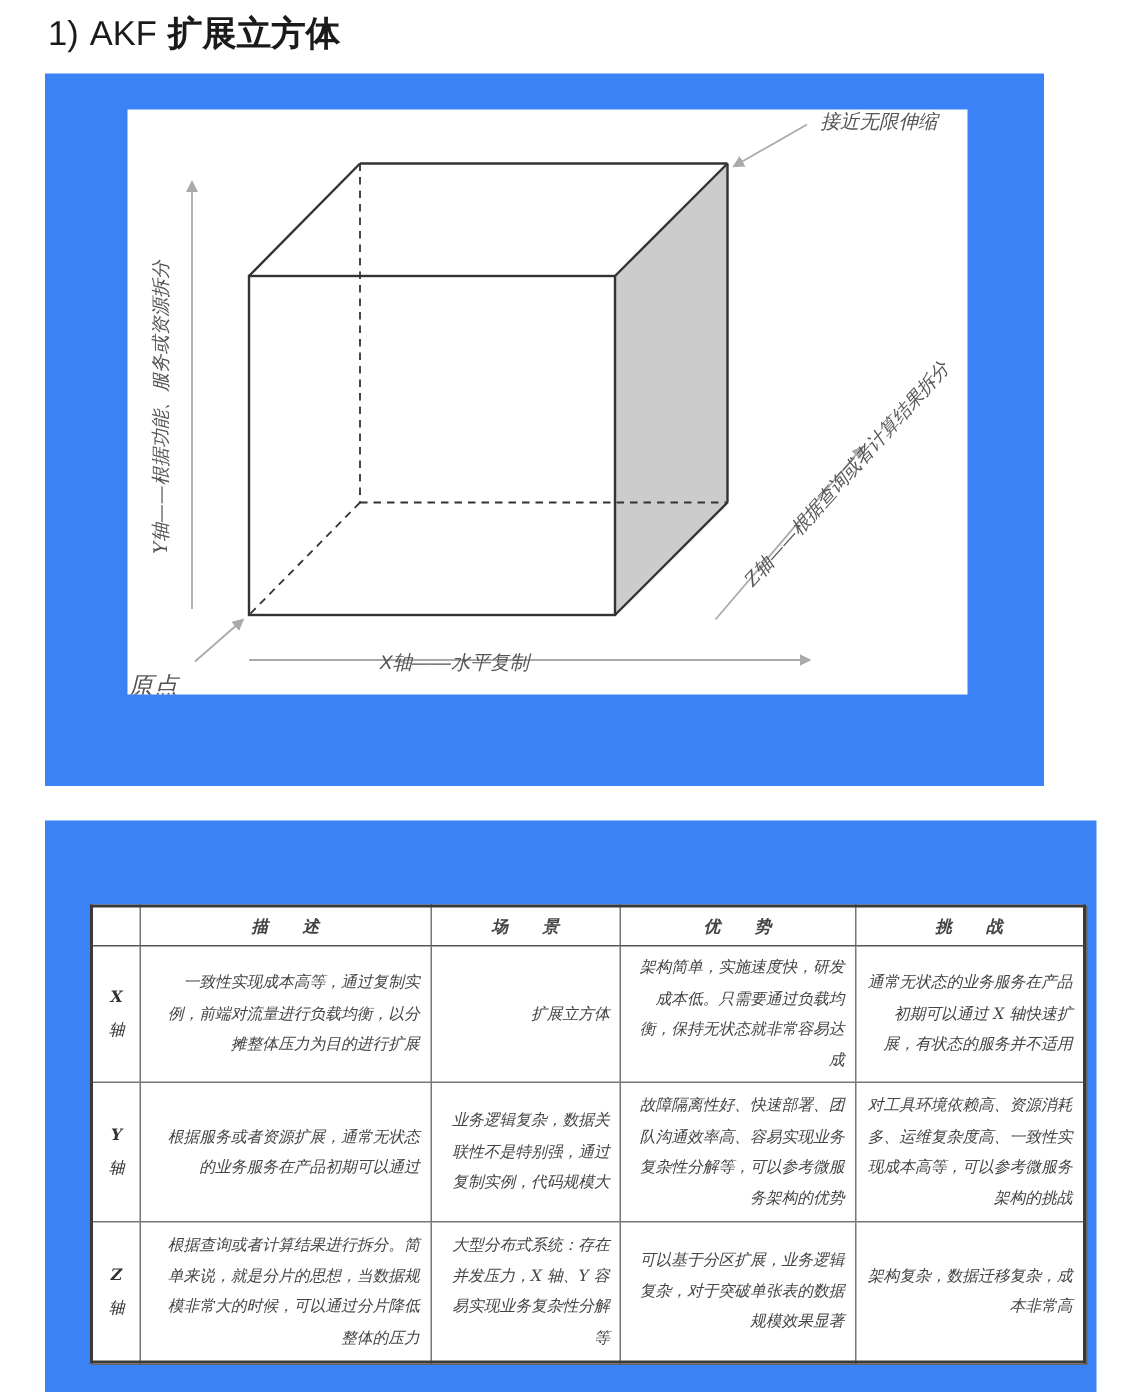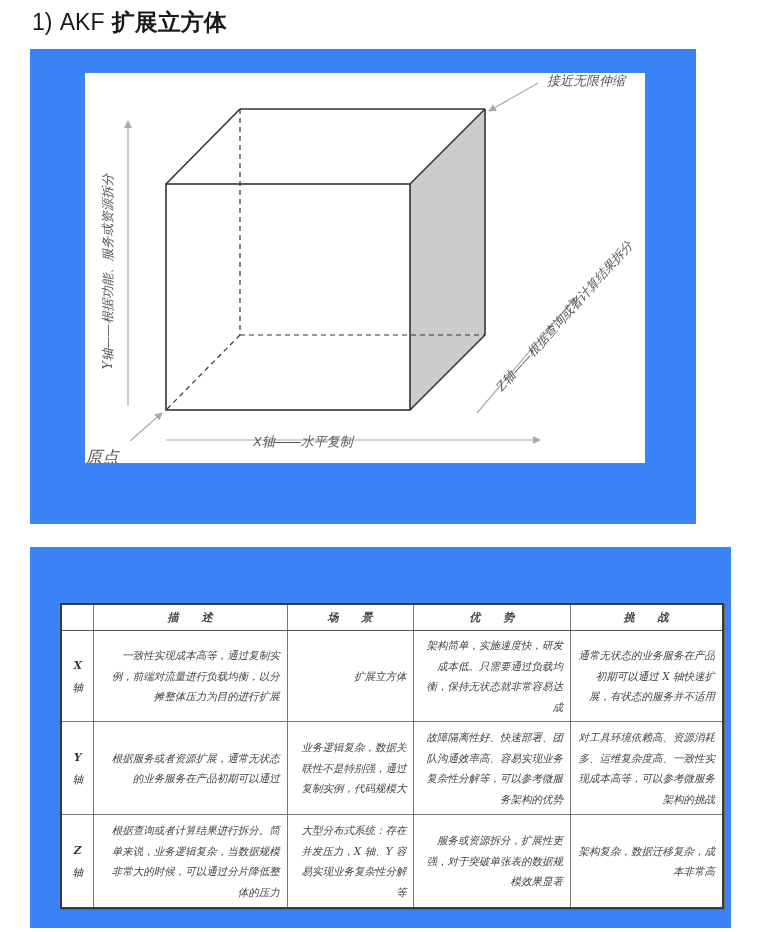--- a/index.html
+++ b/index.html
@@ -113,20 +113,20 @@
       </tr>
       <tr class="row-y">
         <td class="axis"><span class="letter">Y</span><span>轴</span></td>
         <td>根据服务或者资源扩展，通常无状态的业务服务在产品初期可以通过</td>
         <td>业务逻辑复杂，数据关联性不是特别强，通过复制实例，代码规模大</td>
         <td>故障隔离性好、快速部署、团队沟通效率高、容易实现业务复杂性分解等，可以参考微服务架构的优势</td>
         <td>对工具环境依赖高、资源消耗多、运维复杂度高、一致性实现成本高等，可以参考微服务架构的挑战</td>
       </tr>
       <tr class="row-z">
         <td class="axis"><span class="letter">Z</span><span>轴</span></td>
-        <td>根据查询或者计算结果进行拆分。简单来说，业务逻辑复杂，当数据规模非常大的时候，可以通过分片降低整体的压力</td>
+        <td>根据查询或者计算结果进行拆分。简单来说，就是分片的思想，当数据规模非常大的时候，可以通过分片降低整体的压力</td>
         <td>大型分布式系统：存在并发压力，X 轴、Y 容易实现业务复杂性分解等</td>
-        <td>服务或资源拆分，扩展性更强，对于突破单张表的数据规模效果显著</td>
+        <td>可以基于分区扩展，业务逻辑复杂，对于突破单张表的数据规模效果显著</td>
         <td>架构复杂，数据迁移复杂，成本非常高</td>
       </tr>
     </tbody>
   </table>
 </div>
 
 </body></html>

